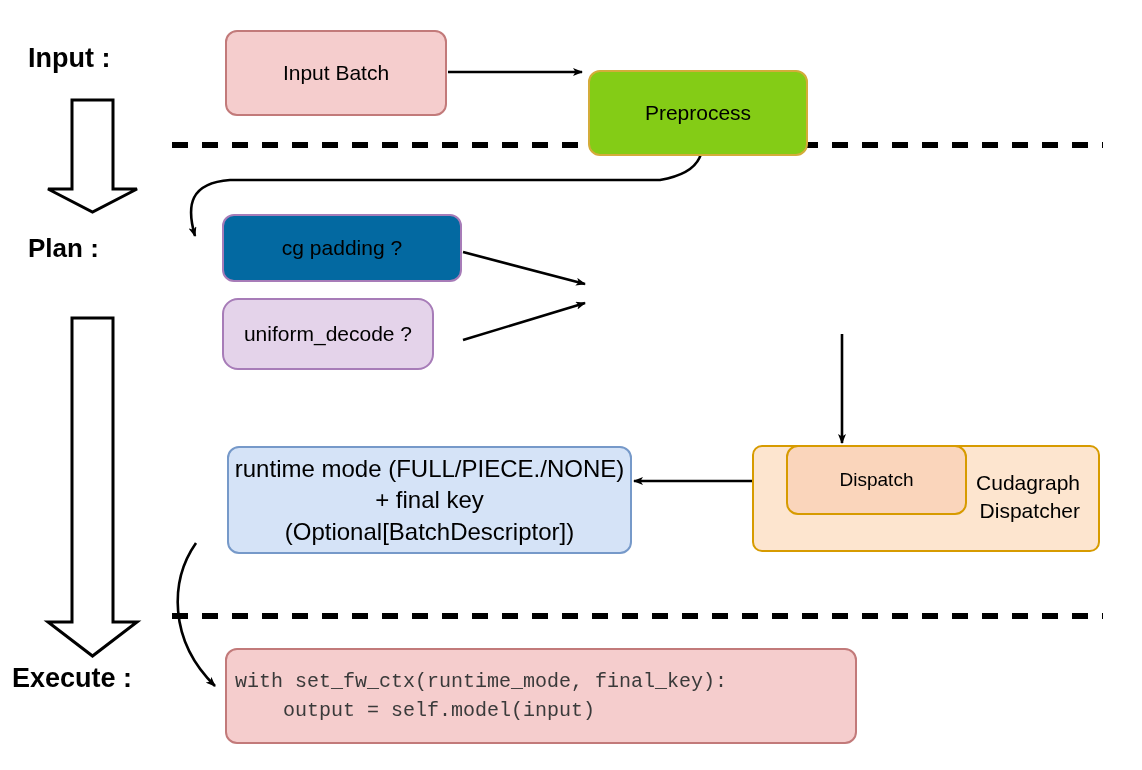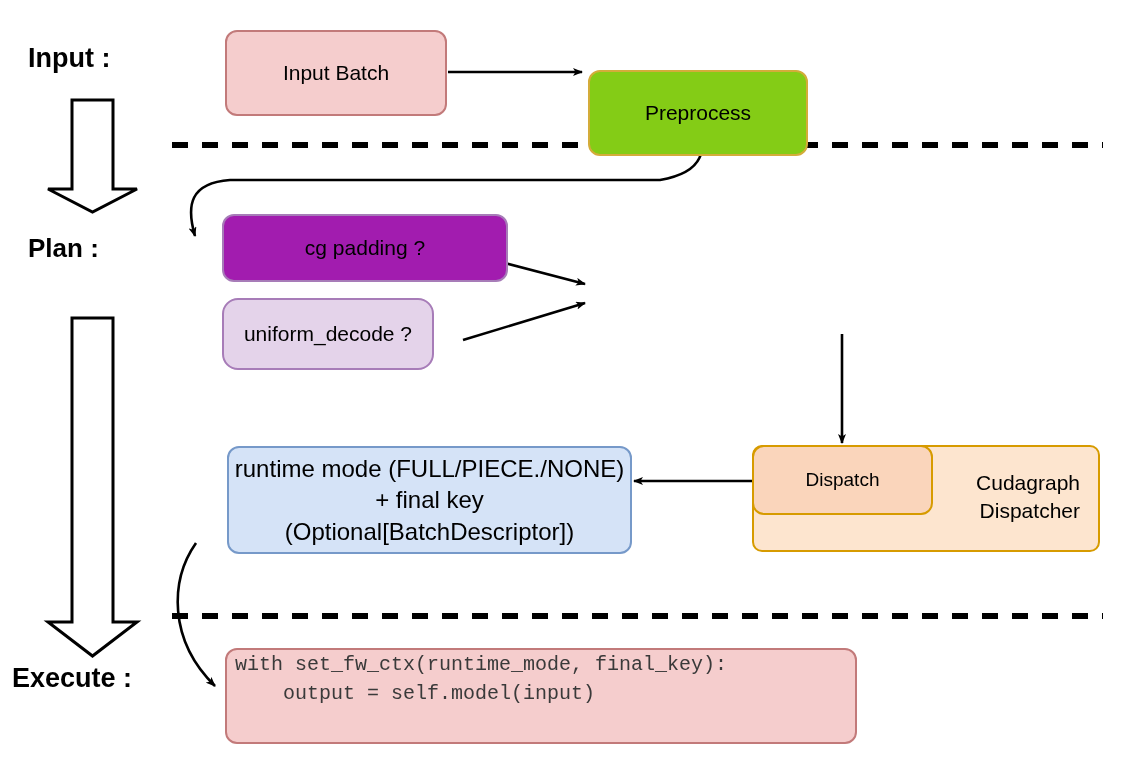--- a/index.html
+++ b/index.html
@@ -47,20 +47,21 @@
     position: absolute;
     box-sizing: border-box;
     border-radius: 12px;
     border-width: 2px;
     border-style: solid;
     font-family: "Liberation Mono", "DejaVu Sans Mono", monospace;
     color: #3a3a3a;
     white-space: pre;
     display: flex;
     flex-direction: column;
+    justify-content: center;
     line-height: 1.45;
   }
 </style>
 </head>
 <body>
 
 <div id="canvas">
 
   <svg class="svg-layer" viewBox="0 0 1142 770">
     <defs>
@@ -97,36 +98,36 @@
   <div class="stage-label" style="left:28px; top:233px; font-size:26px;">Plan :</div>
 
   <div class="stage-label" style="left:12px; top:663px; font-size:27px;">Execute :</div>
 
   <div class="node" style="left:225px; top:30px; width:222px; height:86px;
               background:#f5cdcd; border-color:#c27a7a; font-size:21px;text-align:right;">Input Batch</div>
 
   <div class="node" style="left:588px; top:30px; width:220px; height:86px;
               background:#84cc16; border-color:#d4ac3a; font-size:21px;margin-top:40px;">Preprocess</div>
 
-  <div class="node" style="left:222px; top:214px; width:286px; height:68px;
-              background:#a21caf; border-color:#a77cb8; font-size:21px;">cg padding ?</div>
+  <div class="node" style="left:222px; top:214px; width:240px; height:68px;
+              background:#0369a1; border-color:#a77cb8; font-size:21px;">cg padding ?</div>
 
   <div class="node" style="left:222px; top:298px; width:212px; height:72px;
               background:#e4d3ea; border-color:#a77cb8; font-size:21px;border-radius:16px;">uniform_decode ?</div>
 
 
   <div class="node" style="left:752px; top:445px; width:348px; height:107px;
               background:#fde5cf; border-color:#d79b00; font-size:21px;
               flex-direction:column; justify-content:center; align-items:flex-end;
               padding-right:18px; padding-bottom:4px;border-radius:10px;">
     <span>Cudagraph</span>
     <span>Dispatcher</span>
   </div>
 
-  <div class="node" style="left:752px; top:445px; width:181px; height:70px;
+  <div class="node" style="left:786px; top:445px; width:181px; height:70px;
               background:#fad5bb; border-color:#d79b00; font-size:19px;">Dispatch</div>
 
   <div class="node" style="left:227px; top:446px; width:405px; height:108px;
               background:#d5e3f7; border-color:#7699c9; font-size:24px;
               flex-direction:column;">
     <span>runtime mode (FULL/PIECE./NONE)</span>
     <span>+ final key (Optional[BatchDescriptor])</span>
   </div>
 
   <div class="code-node" style="left:225px; top:648px; width:632px; height:96px;

